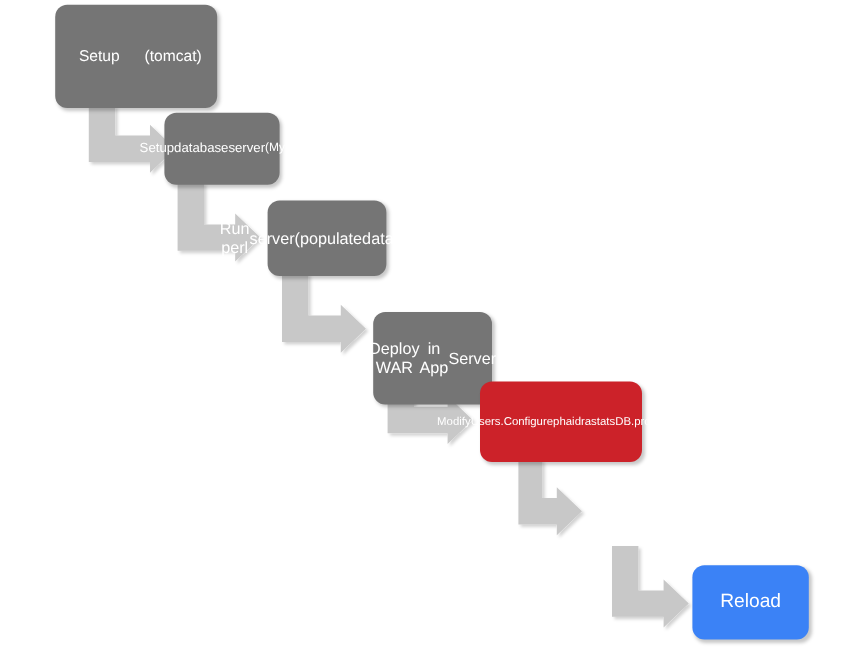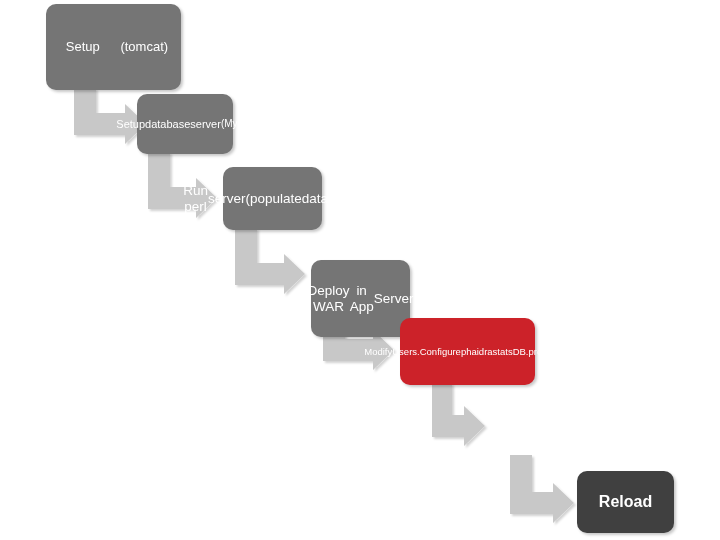--- a/index.html
+++ b/index.html
@@ -35,21 +35,21 @@
     text-align: center;
     color: #ffffff;
     line-height: 1.16;
     padding: 2px 6px;
     box-shadow: 2px 2px 3px rgba(0,0,0,0.22);
     z-index: 5;
   }
   .node .line { display: block; width: 100%; }
   .gray  { background: #757575; }
   .red   { background: #cc2229; }
-  .blue  { background: #404040; font-weight: bold; }
+  .blue  { background: #3b82f6; }
 
   
   #node-tomcat   { left:46px;  top:4px;   width:135px; height:86px; font-size:13px; }
   #node-mysql    { left:137px; top:94px;  width:96px;  height:60px; font-size:11px; }
   #node-mysql .big { font-size:10px; }
   #node-perl     { left:223px; top:167px; width:99px;  height:63px; font-size:13.5px; }
   #node-war      { left:311px; top:260px; width:99px;  height:77px; font-size:13.5px; }
   #node-modify   { left:400px; top:318px; width:135px; height:67px; font-size:9.5px;align-items:center; }
   #node-modify .spacer { height:5px; }
   #node-configure{ left:488px; top:396px; width:99px;  height:61px; font-size:13.5px; }

